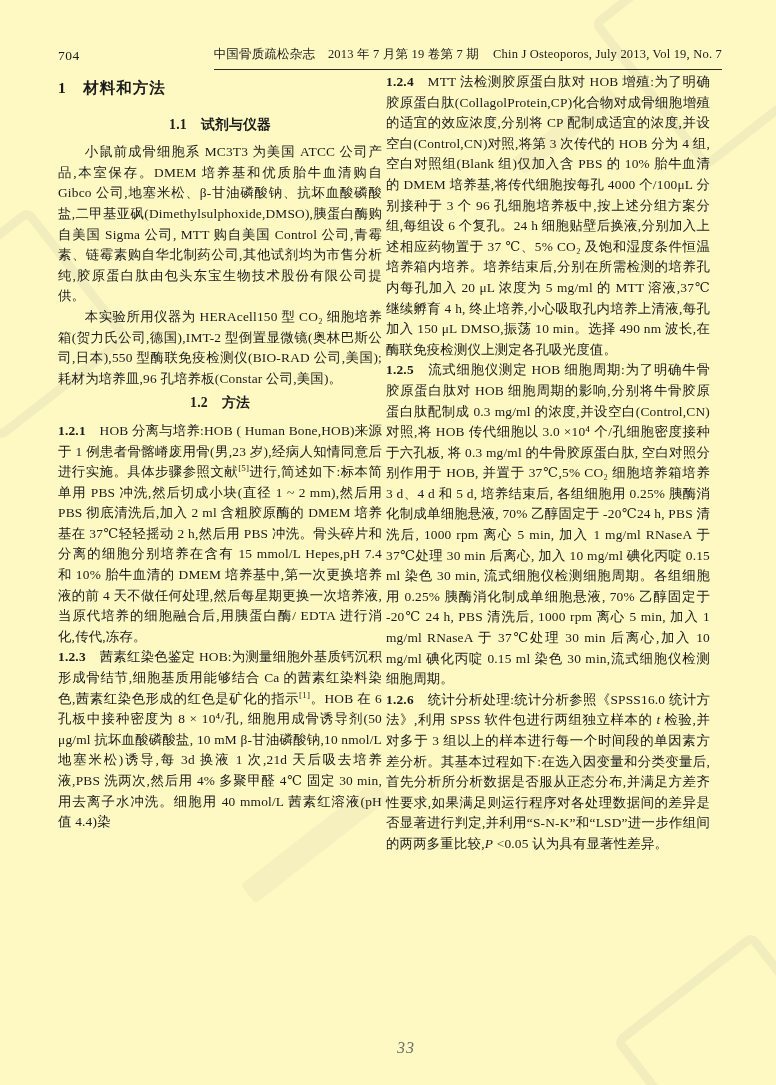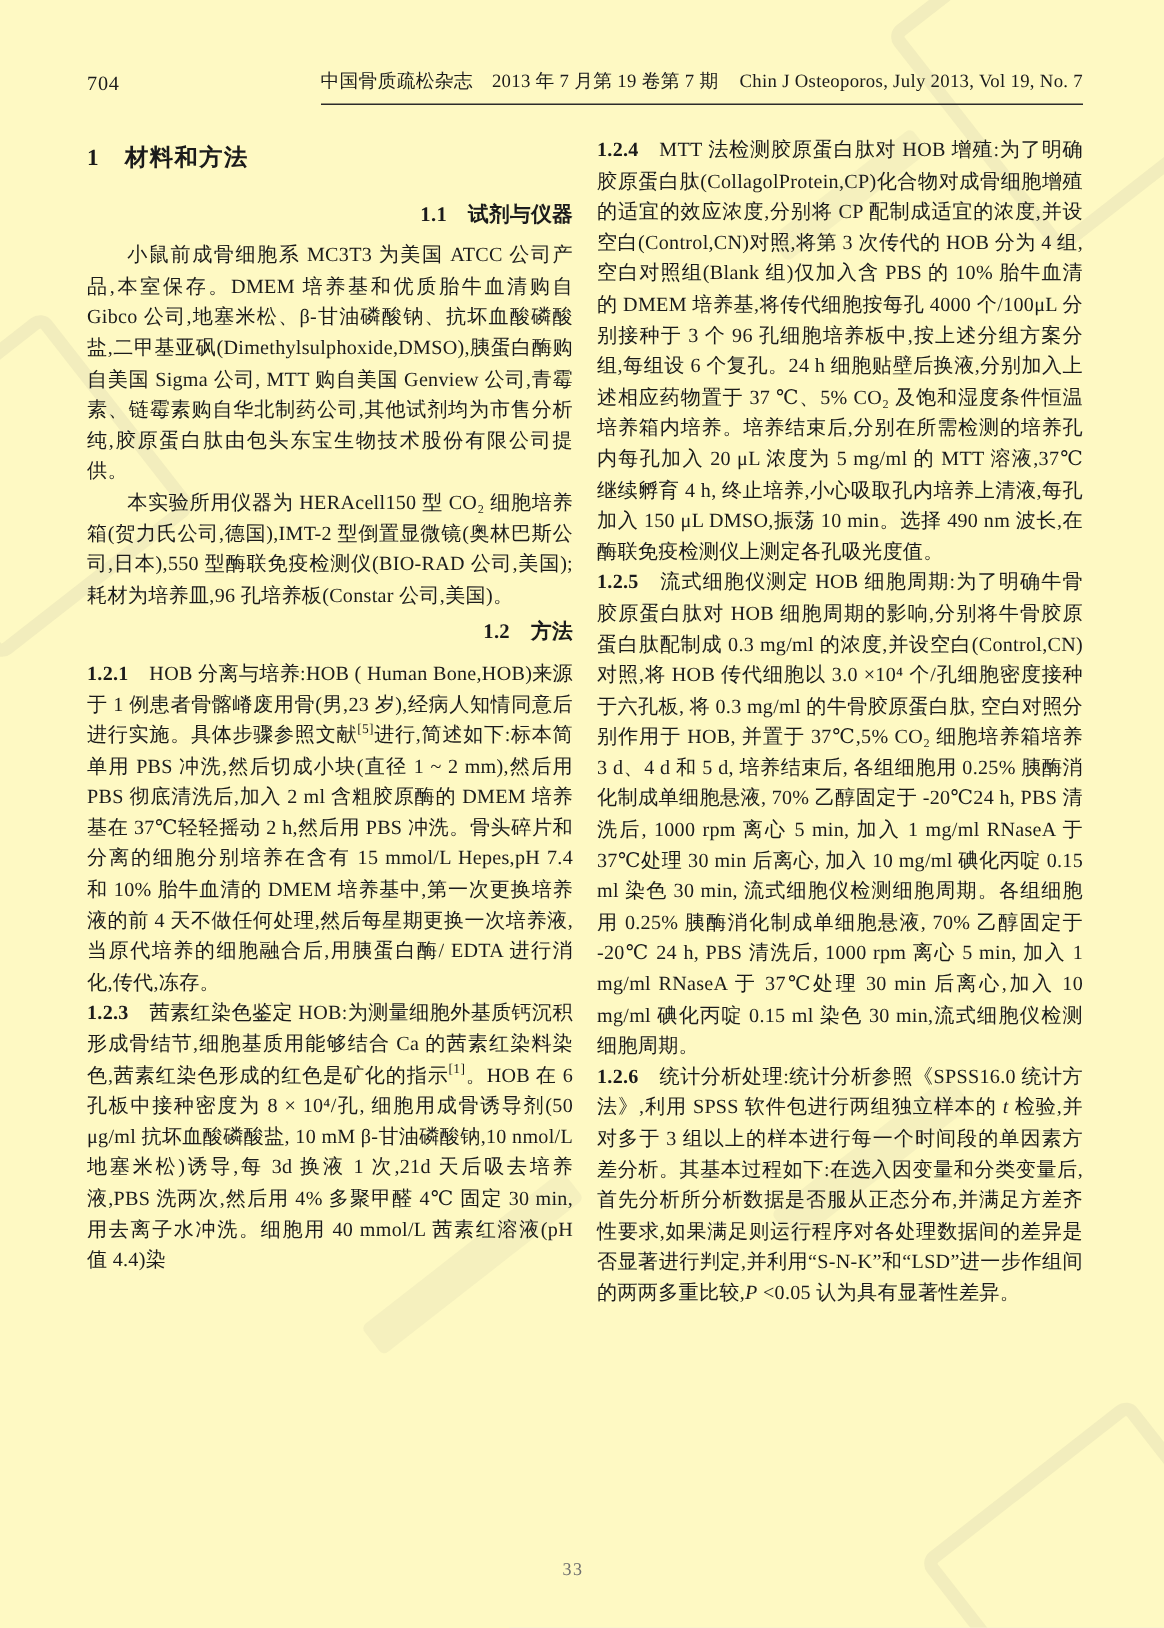--- a/index.html
+++ b/index.html
@@ -26,43 +26,43 @@
   }
   .hdr-pageno{font-size:13.5px;letter-spacing:0.5px;padding-bottom:6px;}
   .hdr-journal{
     font-size:12.5px;letter-spacing:0.2px;
     border-bottom:1.5px solid #2b2b2b;padding-bottom:6px;
     white-space:nowrap;
   }
   .hdr-journal .sep{display:inline-block;width:14px;}
 
   .columns{
-    position:absolute;top:90px;left:58px;width:664px;
-    display:flex;gap:16px;
+    position:absolute;top:72px;left:58px;width:664px;
+    display:flex;gap:4px;
   }
   .col{
     width:324px;
     font-size:13.4px;line-height:20.6px;
     text-align:justify;letter-spacing:0.2px;
   }
   h1.sec{
     font-size:15.5px;font-weight:bold;letter-spacing:1px;
     margin:6px 0 16px 0;text-align:left;
   }
   h2.sub{
     font-size:13.8px;font-weight:bold;
-    margin:4px 0 7px 0;text-align:right;font-family:Liberation Serif, serif;
+    margin:4px 0 7px 0;text-align:center;font-family:Liberation Serif, serif;
   }
   p{margin:0;}
   p.ind{text-indent:2em;}
   sup{font-size:9px;line-height:0;}
 
   .gutter-pageno{
-    position:absolute;left:375px;top:1039px;
-    font-size:12px;color:#6e6e6e;letter-spacing:1px;
+    position:absolute;left:397px;top:1039px;
+    font-size:16px;color:#6e6e6e;letter-spacing:1px;font-style:italic;
   }
 </style>
 </head>
 <body>
 
 <div class="page">
 
   <div class="wm wm-box wm1"></div>
   <div class="wm wm-box wm2"></div>
   <div class="wm wm-bar wm3"></div>
@@ -73,21 +73,21 @@
   <header>
     <span class="hdr-pageno">704</span>
     <span class="hdr-journal"><span>中国骨质疏松杂志　2013 年 7 月第 19 卷第 7 期</span><span class="sep"></span><span>Chin J Osteoporos, July 2013, Vol 19, No. 7</span></span>
   </header>
 
   <main class="columns">
 
     <section class="col">
       <h1 class="sec">1　材料和方法</h1>
       <h2 class="sub">1.1　试剂与仪器</h2>
-      <p class="ind"><span>小鼠前成骨细胞系 MC3T3 为美国 ATCC 公司产品,本室保存。DMEM 培养基和优质胎牛血清购自 Gibco 公司,地塞米松、β-甘油磷酸钠、抗坏血酸磷酸盐,二甲基亚砜(Dimethylsulphoxide,DMSO),胰蛋白酶购自美国 Sigma 公司, MTT 购自美国 Genview 公司,青霉素、链霉素购自华北制药公司,其他试剂均为市售分析纯,胶原蛋白肽由包头东宝生物技术股份有限公司提供。</span></p>
+      <p class="ind"><span>小鼠前成骨细胞系 MC3T3 为美国 ATCC 公司产品,本室保存。DMEM 培养基和优质胎牛血清购自 Gibco 公司,地塞米松、β-甘油磷酸钠、抗坏血酸磷酸盐,二甲基亚砜(Dimethylsulphoxide,DMSO),胰蛋白酶购自美国 Sigma 公司, MTT 购自美国 Control 公司,青霉素、链霉素购自华北制药公司,其他试剂均为市售分析纯,胶原蛋白肽由包头东宝生物技术股份有限公司提供。</span></p>
       <p class="ind"><span>本实验所用仪器为 HERAcell150 型 CO₂ 细胞培养箱(贺力氏公司,德国),IMT-2 型倒置显微镜(奥林巴斯公司,日本),550 型酶联免疫检测仪(BIO-RAD 公司,美国);耗材为培养皿,96 孔培养板(Constar 公司,美国)。</span></p>
       <h2 class="sub">1.2　方法</h2>
       <p><span style="font-weight: bold;">1.2.1</span><span>  HOB 分离与培养:HOB ( Human Bone,HOB)来源于 1 例患者骨髂嵴废用骨(男,23 岁),经病人知情同意后进行实施。具体步骤参照文献</span><sup>[5]</sup><span>进行,简述如下:标本简单用 PBS 冲洗,然后切成小块(直径 1 ~ 2 mm),然后用 PBS 彻底清洗后,加入 2 ml 含粗胶原酶的 DMEM 培养基在 37℃轻轻摇动 2 h,然后用 PBS 冲洗。骨头碎片和分离的细胞分别培养在含有 15 mmol/L Hepes,pH 7.4 和 10% 胎牛血清的 DMEM 培养基中,第一次更换培养液的前 4 天不做任何处理,然后每星期更换一次培养液,当原代培养的细胞融合后,用胰蛋白酶/ EDTA 进行消化,传代,冻存。</span></p>
       <p><span style="font-weight: bold;">1.2.3</span><span>  茜素红染色鉴定 HOB:为测量细胞外基质钙沉积形成骨结节,细胞基质用能够结合 Ca 的茜素红染料染色,茜素红染色形成的红色是矿化的指示</span><sup>[1]</sup><span>。HOB 在 6 孔板中接种密度为 8 × 10⁴/孔, 细胞用成骨诱导剂(50 μg/ml 抗坏血酸磷酸盐, 10 mM β-甘油磷酸钠,10 nmol/L 地塞米松)诱导,每 3d 换液 1 次,21d 天后吸去培养液,PBS 洗两次,然后用 4% 多聚甲醛 4℃ 固定 30 min,用去离子水冲洗。细胞用 40 mmol/L 茜素红溶液(pH 值 4.4)染</span></p>
     </section>
 
     <section class="col">
       <p><span style="font-weight: bold;">1.2.4</span><span>  MTT 法检测胶原蛋白肽对 HOB 增殖:为了明确胶原蛋白肽(CollagolProtein,CP)化合物对成骨细胞增殖的适宜的效应浓度,分别将 CP 配制成适宜的浓度,并设空白(Control,CN)对照,将第 3 次传代的 HOB 分为 4 组,空白对照组(Blank 组)仅加入含 PBS 的 10% 胎牛血清的 DMEM 培养基,将传代细胞按每孔 4000 个/100μL 分别接种于 3 个 96 孔细胞培养板中,按上述分组方案分组,每组设 6 个复孔。24 h 细胞贴壁后换液,分别加入上述相应药物置于 37 ℃、5% CO₂ 及饱和湿度条件恒温培养箱内培养。培养结束后,分别在所需检测的培养孔内每孔加入 20 μL 浓度为 5 mg/ml 的 MTT 溶液,37℃继续孵育 4 h, 终止培养,小心吸取孔内培养上清液,每孔加入 150 μL DMSO,振荡 10 min。选择 490 nm 波长,在酶联免疫检测仪上测定各孔吸光度值。</span></p>
       <p><span style="font-weight: bold;">1.2.5</span><span>  流式细胞仪测定 HOB 细胞周期:为了明确牛骨胶原蛋白肽对 HOB 细胞周期的影响,分别将牛骨胶原蛋白肽配制成 0.3 mg/ml 的浓度,并设空白(Control,CN)对照,将 HOB 传代细胞以 3.0 ×10⁴ 个/孔细胞密度接种于六孔板, 将 0.3 mg/ml 的牛骨胶原蛋白肽, 空白对照分别作用于 HOB, 并置于 37℃,5% CO₂ 细胞培养箱培养 3 d、4 d 和 5 d, 培养结束后, 各组细胞用 0.25% 胰酶消化制成单细胞悬液, 70% 乙醇固定于 -20℃24 h, PBS 清洗后, 1000 rpm 离心 5 min, 加入 1 mg/ml RNaseA 于 37℃处理 30 min 后离心, 加入 10 mg/ml 碘化丙啶 0.15 ml 染色 30 min, 流式细胞仪检测细胞周期。各组细胞用 0.25% 胰酶消化制成单细胞悬液, 70% 乙醇固定于 -20℃ 24 h, PBS 清洗后, 1000 rpm 离心 5 min, 加入 1 mg/ml RNaseA 于 37℃处理 30 min 后离心,加入 10 mg/ml 碘化丙啶 0.15 ml 染色 30 min,流式细胞仪检测细胞周期。</span></p>
       <p><span style="font-weight: bold;">1.2.6</span><span>  统计分析处理:统计分析参照《SPSS16.0 统计方法》,利用 SPSS 软件包进行两组独立样本的 </span><span style="font-style: italic;">t</span><span> 检验,并对多于 3 组以上的样本进行每一个时间段的单因素方差分析。其基本过程如下:在选入因变量和分类变量后,首先分析所分析数据是否服从正态分布,并满足方差齐性要求,如果满足则运行程序对各处理数据间的差异是否显著进行判定,并利用“S-N-K”和“LSD”进一步作组间的两两多重比较,</span><span style="font-style: italic;">P</span><span> &lt;0.05 认为具有显著性差异。</span></p>

